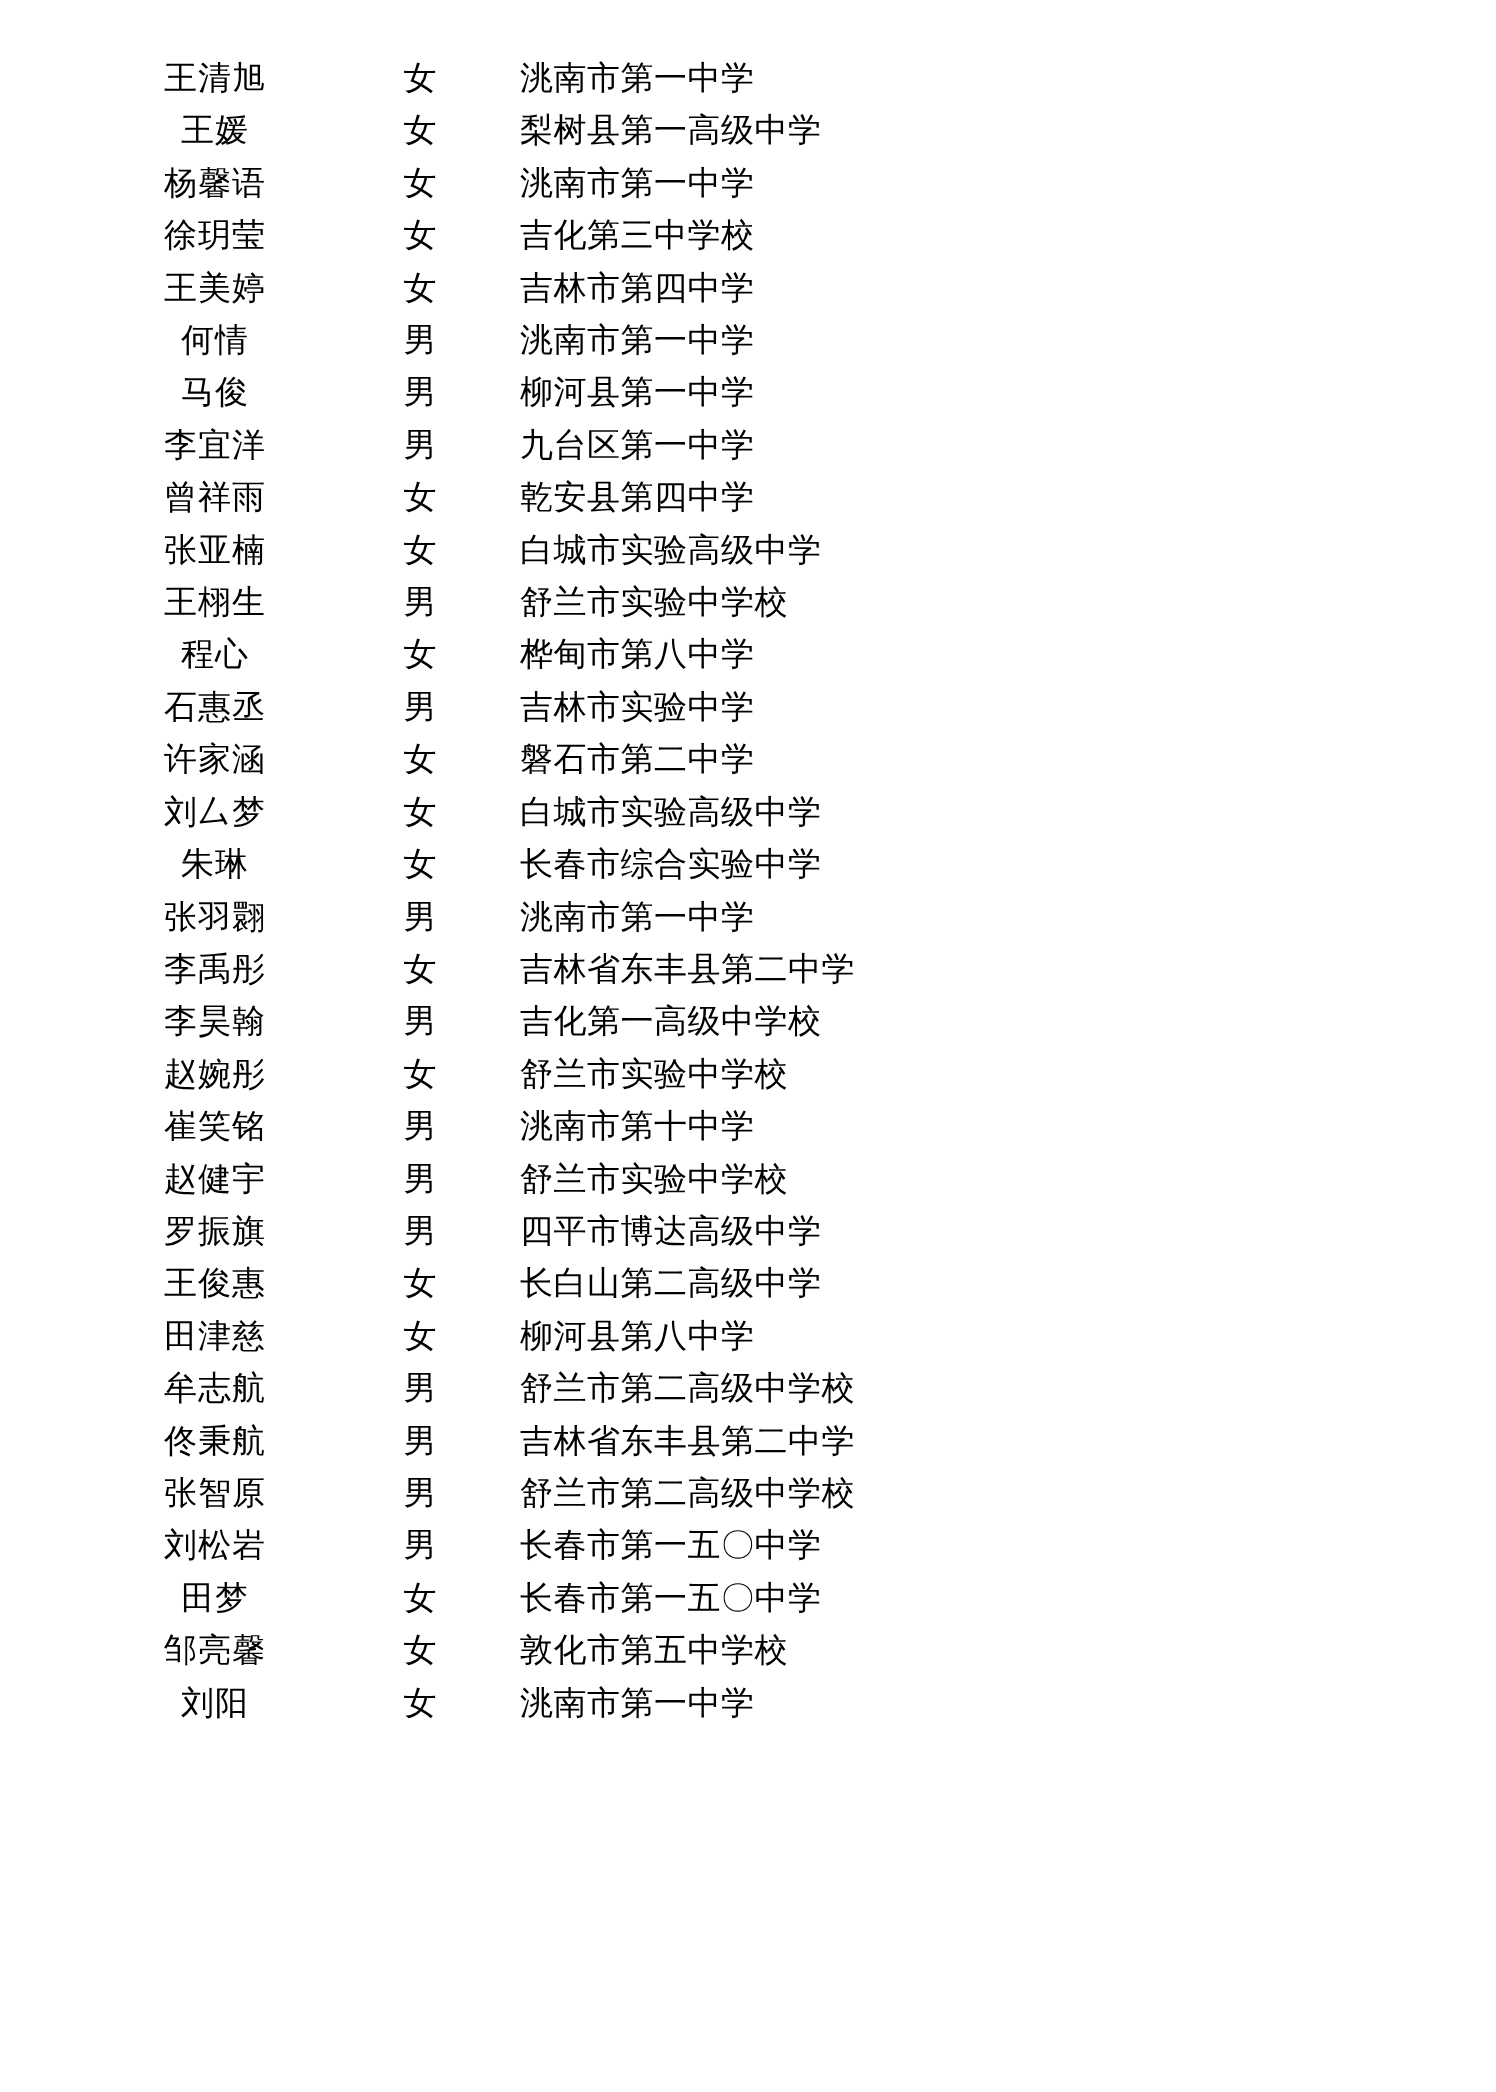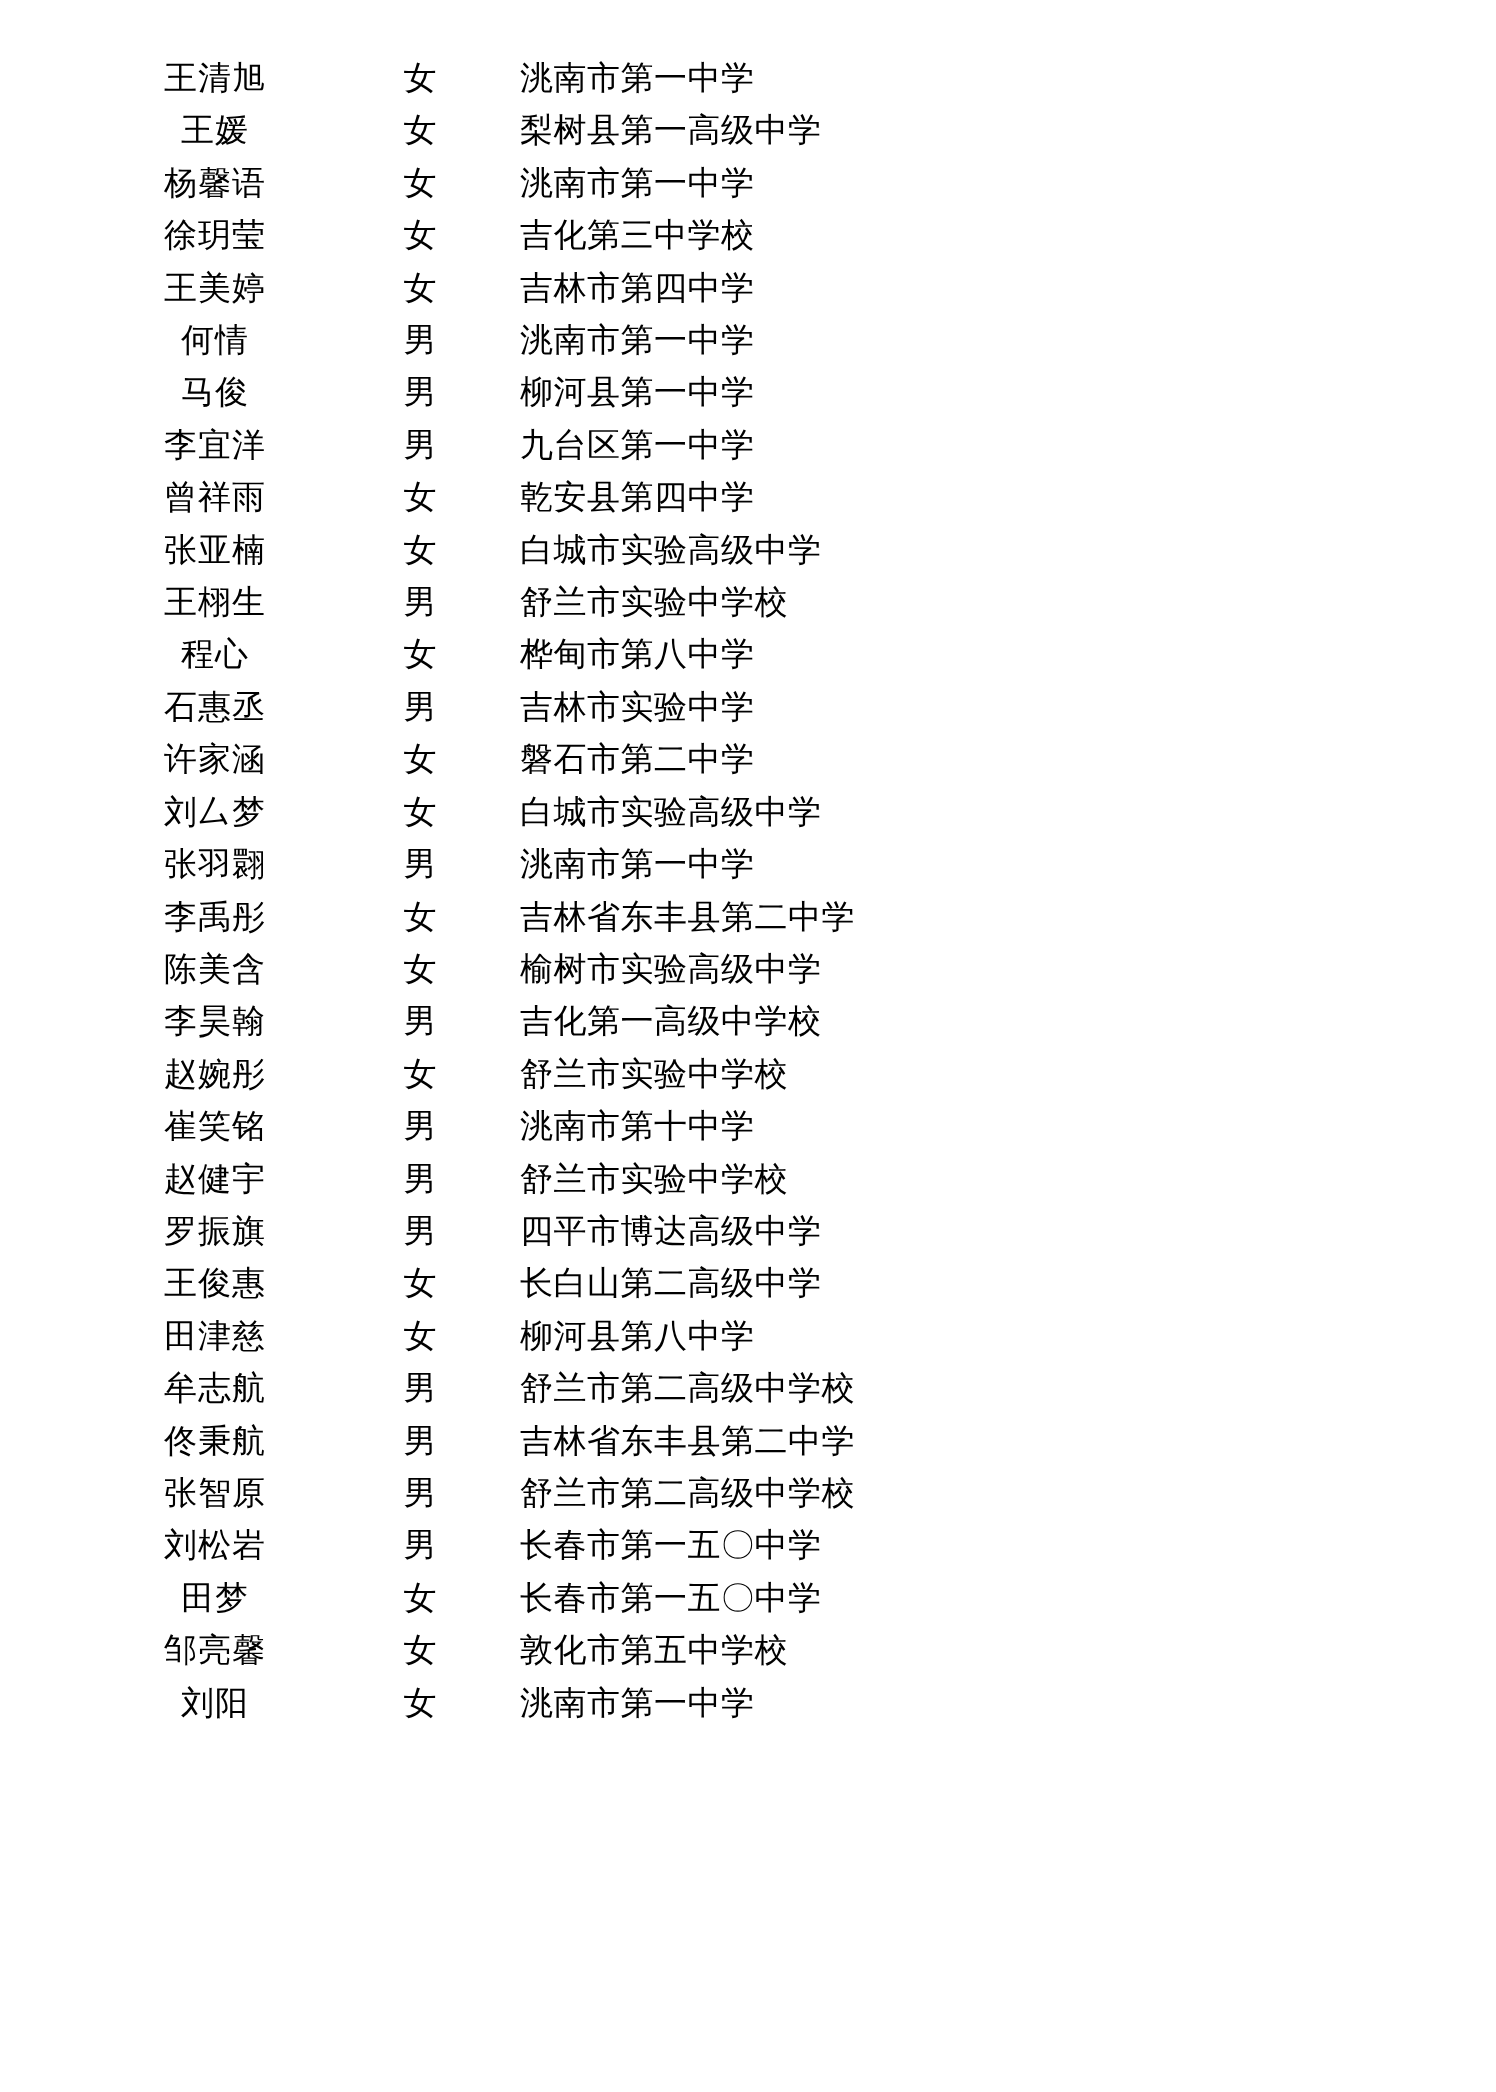--- a/index.html
+++ b/index.html
@@ -121,33 +121,33 @@
           <td class="col-name">许家涵</td>
           <td class="col-gender">女</td>
           <td class="col-school">磐石市第二中学</td>
         </tr>
         <tr>
           <td class="col-name">刘厶梦</td>
           <td class="col-gender">女</td>
           <td class="col-school">白城市实验高级中学</td>
         </tr>
         <tr>
+          <td class="col-name">朱琳</td>
+          <td class="col-gender">女</td>
+          <td class="col-school">长春市综合实验中学</td>
+        </tr>
+        <tr>
           <td class="col-name">张羽翾</td>
           <td class="col-gender">男</td>
           <td class="col-school">洮南市第一中学</td>
         </tr>
         <tr>
           <td class="col-name">李禹彤</td>
           <td class="col-gender">女</td>
           <td class="col-school">吉林省东丰县第二中学</td>
-        </tr>
-        <tr>
-          <td class="col-name">陈美含</td>
-          <td class="col-gender">女</td>
-          <td class="col-school">榆树市实验高级中学</td>
         </tr>
         <tr>
           <td class="col-name">李昊翰</td>
           <td class="col-gender">男</td>
           <td class="col-school">吉化第一高级中学校</td>
         </tr>
         <tr>
           <td class="col-name">赵婉彤</td>
           <td class="col-gender">女</td>
           <td class="col-school">舒兰市实验中学校</td>

